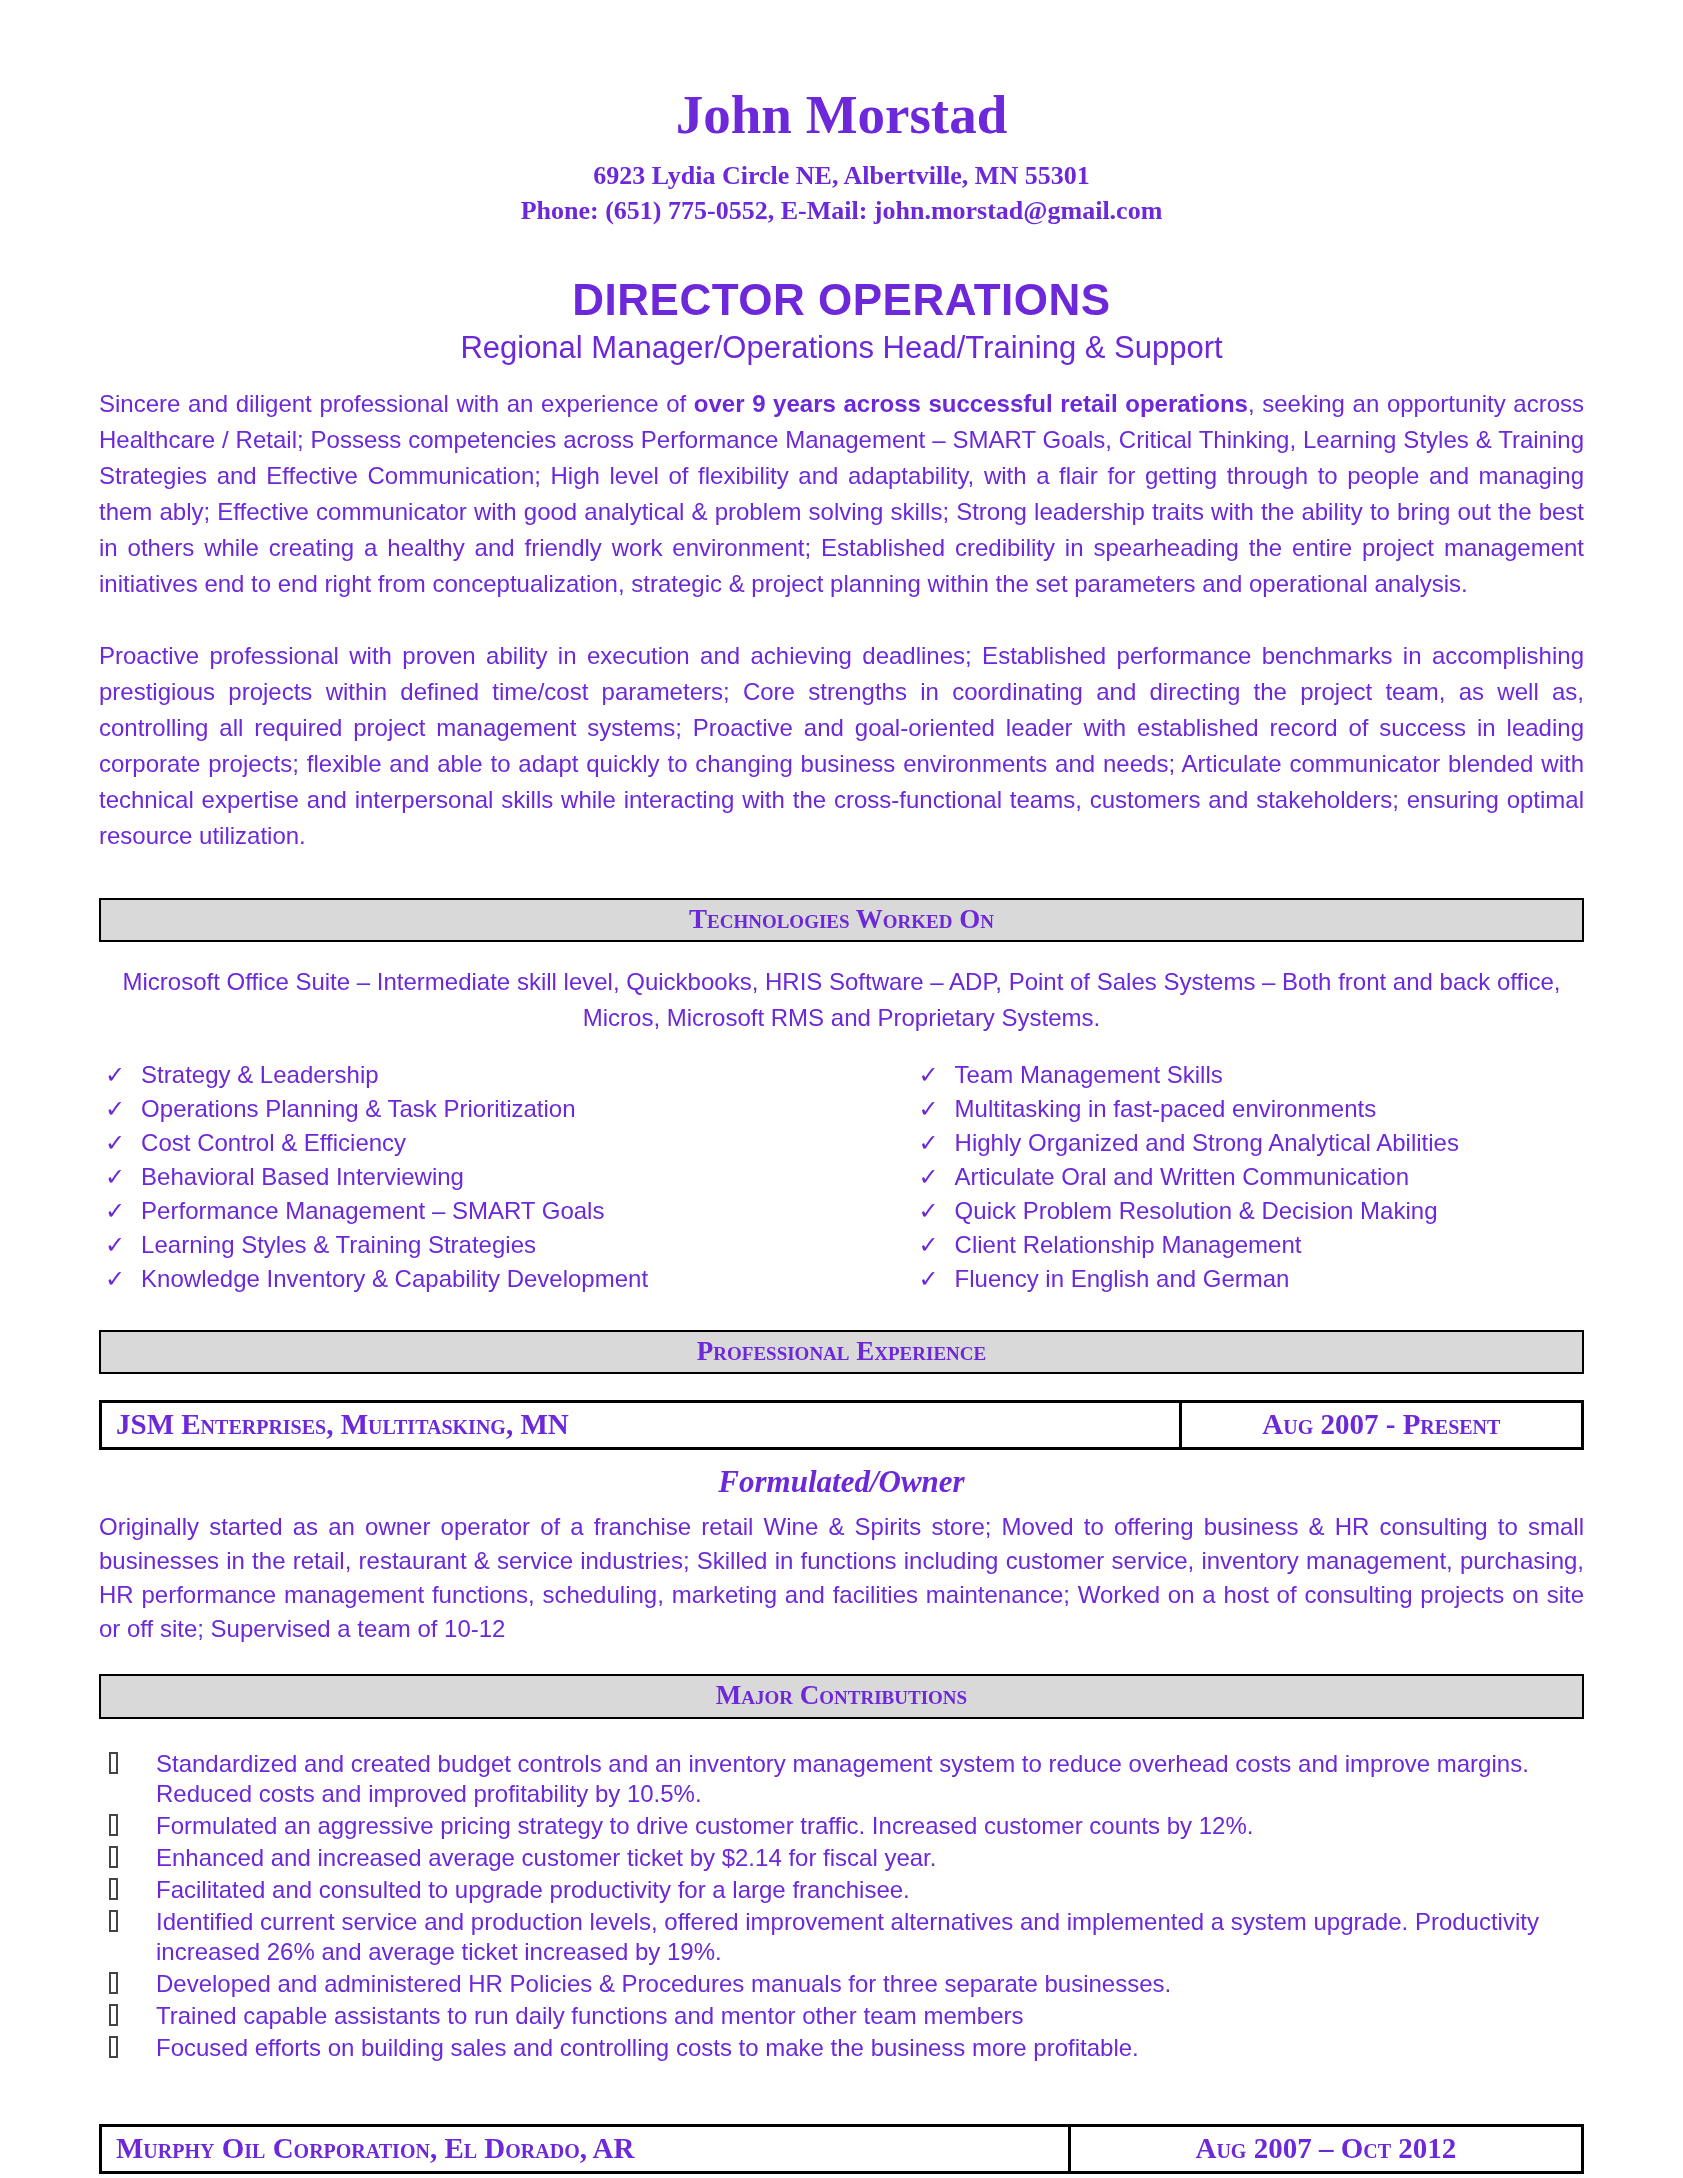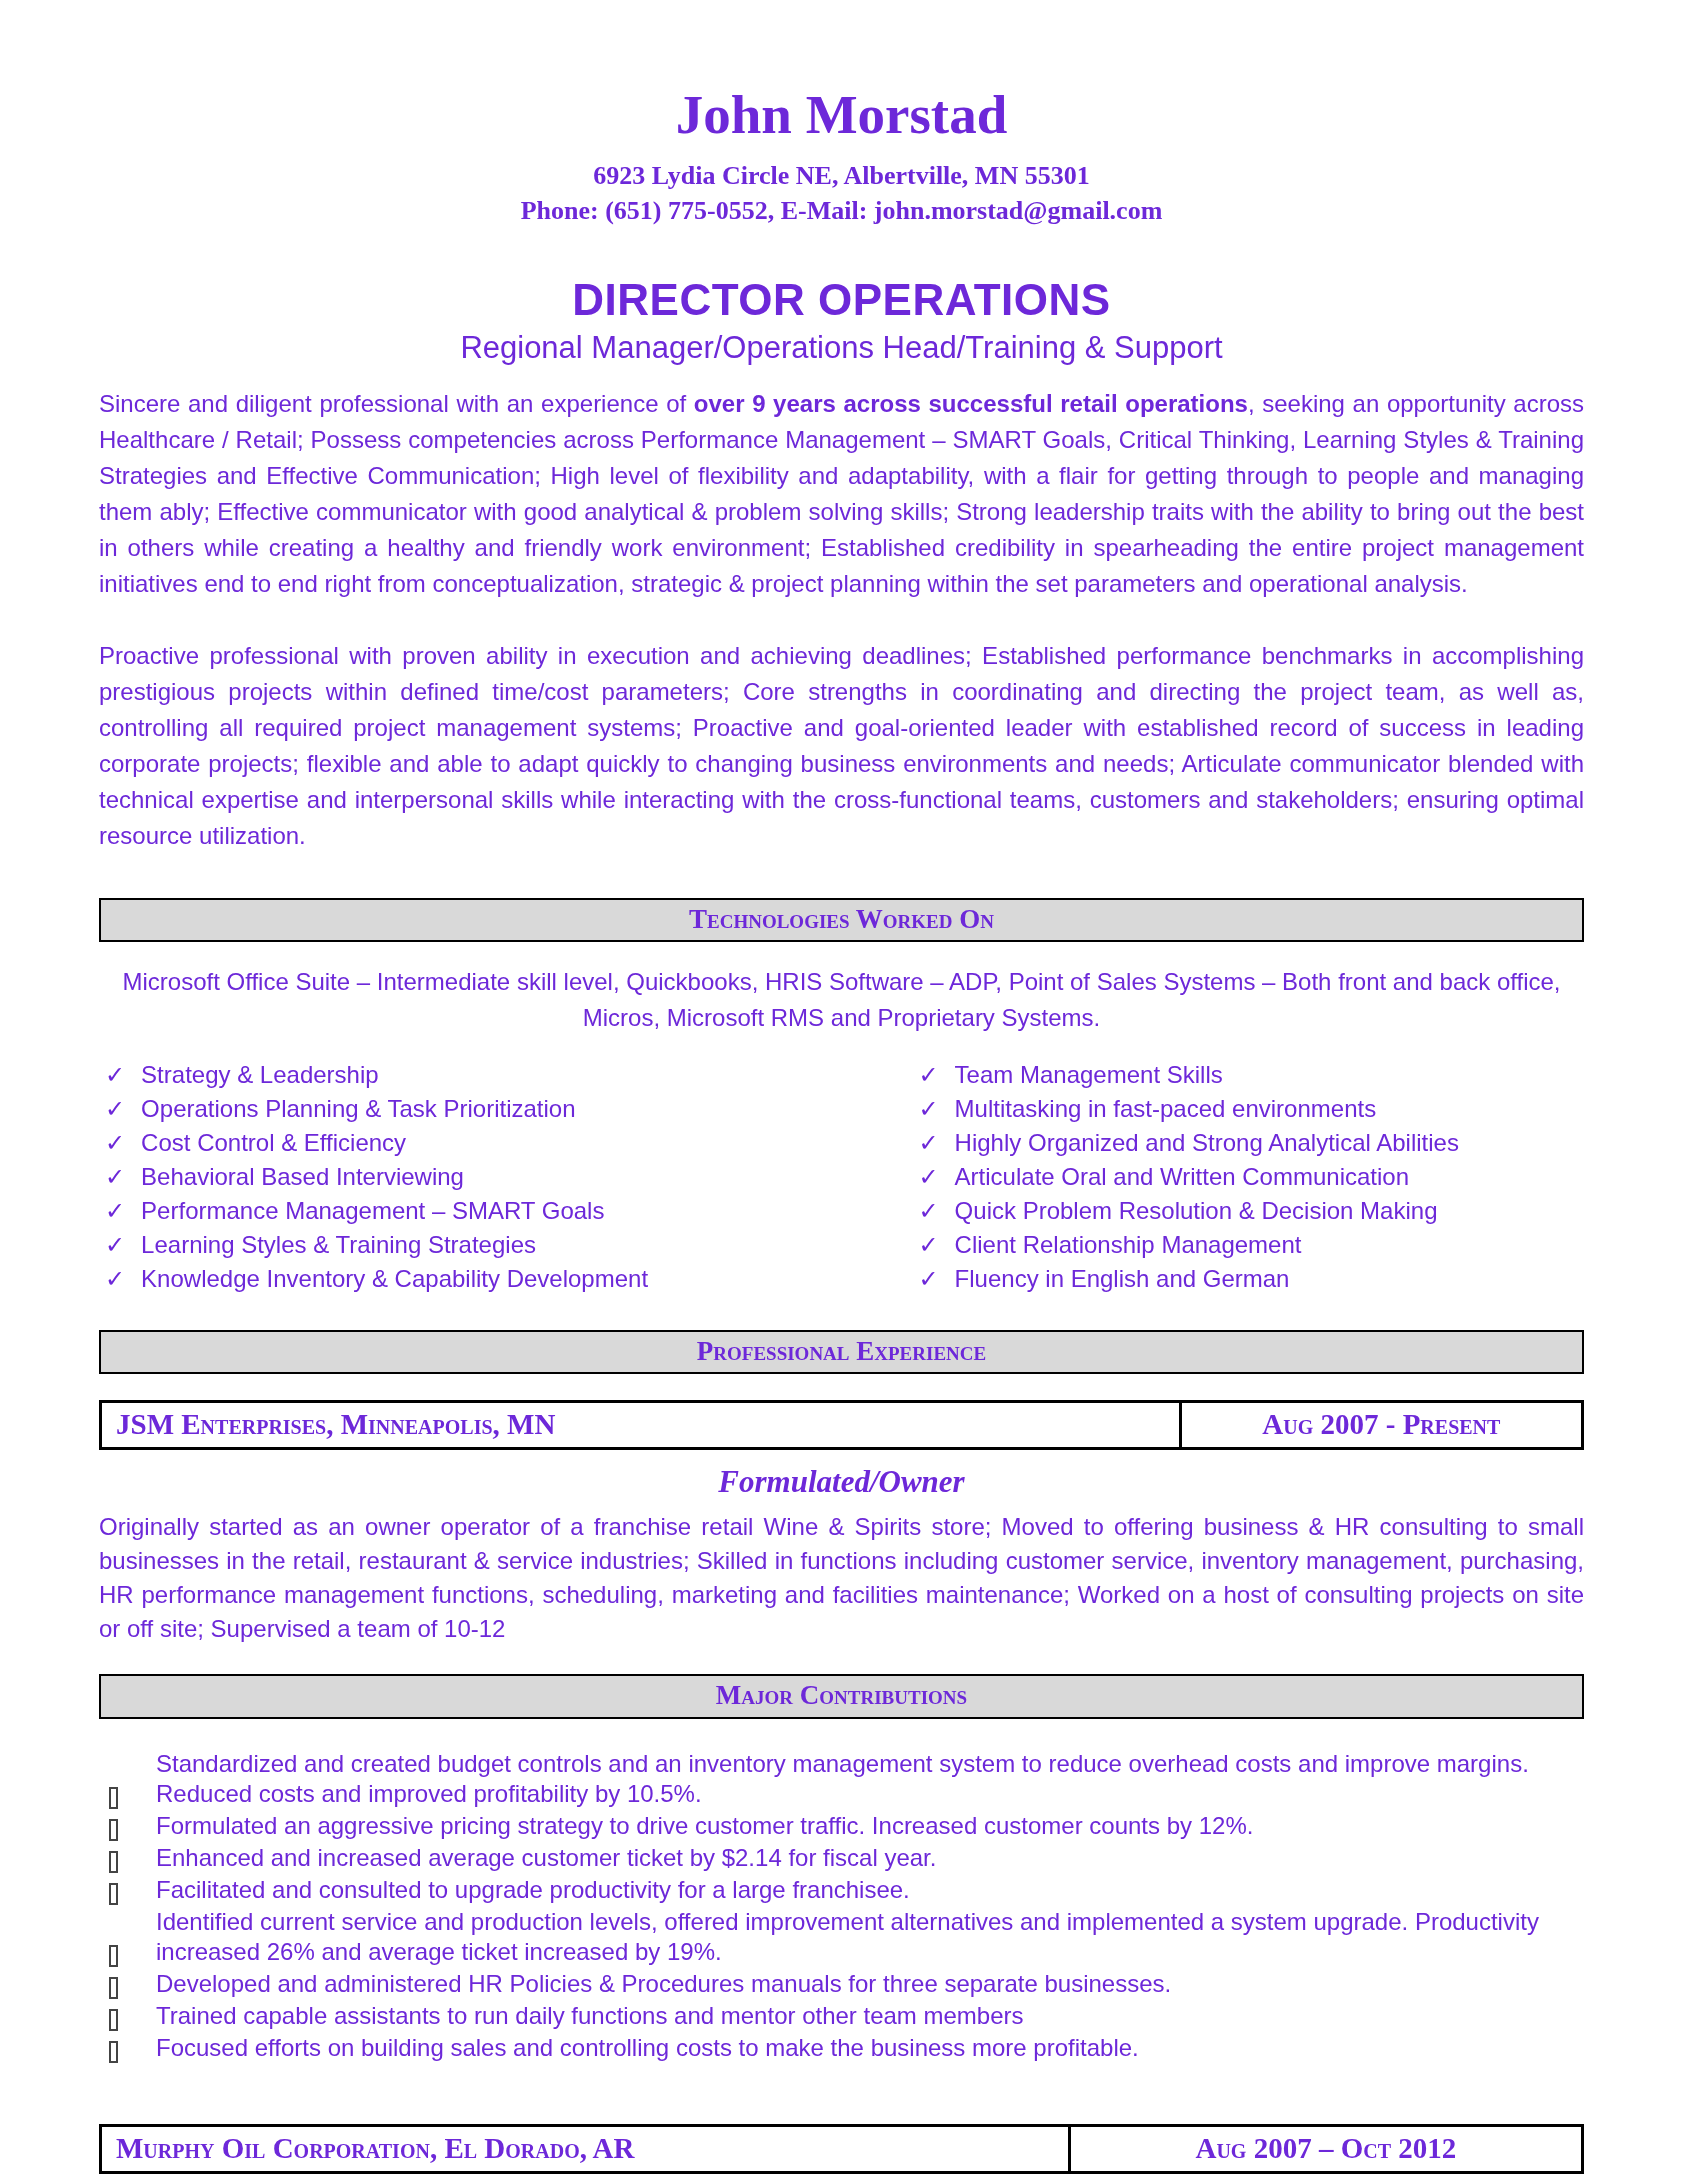--- a/index.html
+++ b/index.html
@@ -127,21 +127,21 @@
     font-size: 24px;
     line-height: 34px;
     text-align: justify;
     margin-top: 10px;
   }
 
   
   .contrib-list { list-style: none; margin-top: 30px; }
   .contrib-list li {
     display: flex;
-    align-items: flex-end;
+    align-items: flex-start;
     font-size: 24px;
     line-height: 30px;
     margin-bottom: 2px;
   }
   .tofu {
     display: inline-block;
     width: 9px;
     height: 22px;
     border: 2px solid #444444;
     margin: 3px 38px 0 10px;
@@ -228,21 +228,21 @@
         <li>
             <span class="check-glyph">✓</span>
             <span>Fluency in English and German</span>
           </li>
       </ul>
     </div>
 
     <div class="bar prof"><span>Professional Experience</span></div>
 
     <div class="job-row">
-      <div class="job-left">JSM Enterprises, Minneapolis, MN</div>
+      <div class="job-left">JSM Enterprises, Multitasking, MN</div>
       <div class="job-right">Aug 2007 - Present</div>
     </div>
 
     <div class="job-role">Formulated/Owner</div>
 
     <p class="job-desc">Originally started as an owner operator of a franchise retail Wine &amp; Spirits store; Moved to offering business &amp; HR consulting to small businesses in the retail, restaurant &amp; service industries; Skilled in functions including customer service, inventory management, purchasing, HR performance management functions, scheduling, marketing and facilities maintenance; Worked on a host of consulting projects on site or off site; Supervised a team of 10-12</p>
 
     <div class="bar major"><span>Major Contributions</span></div>
 
     <ul class="contrib-list">

